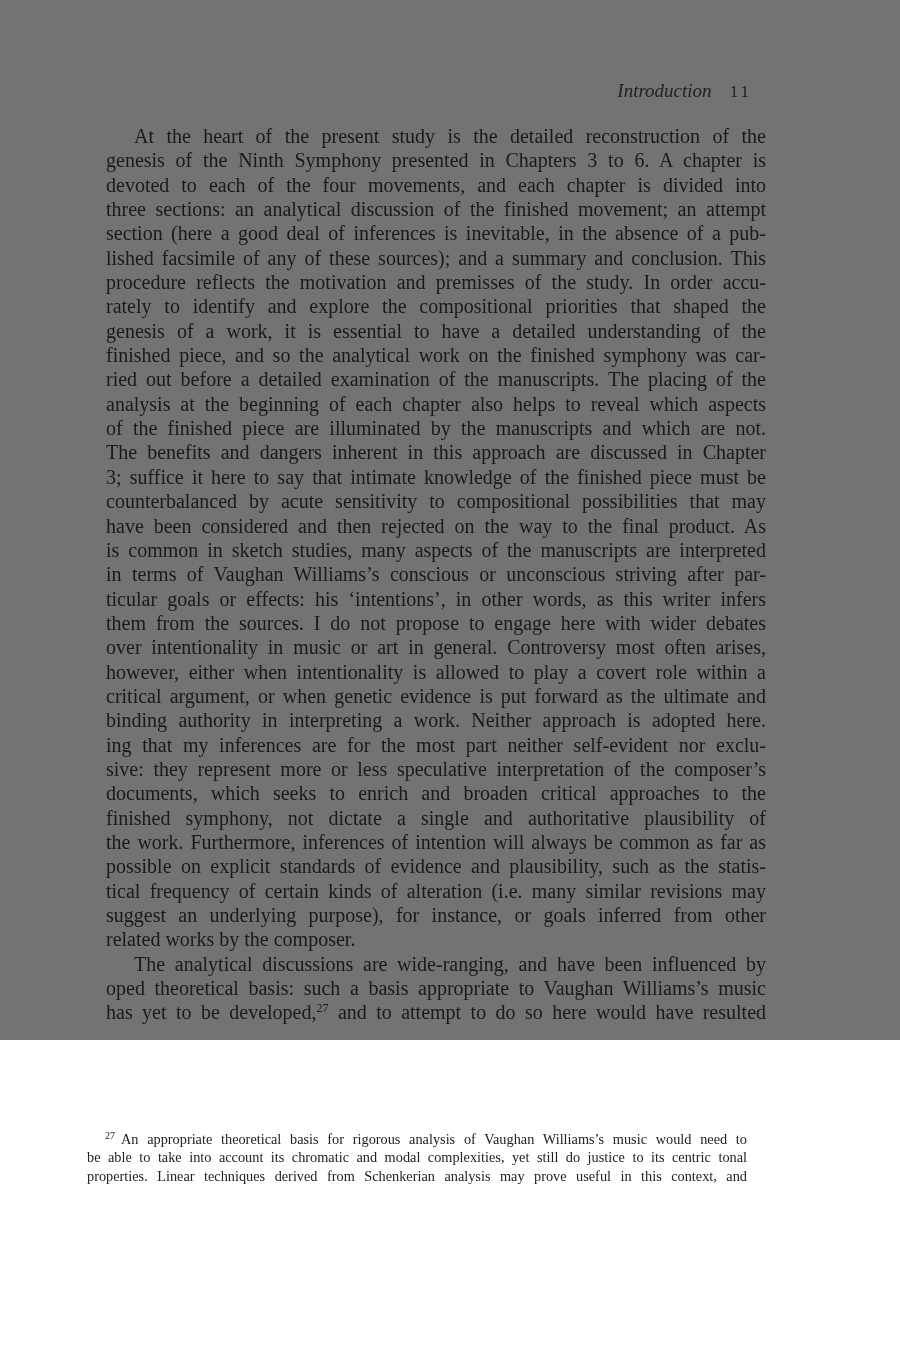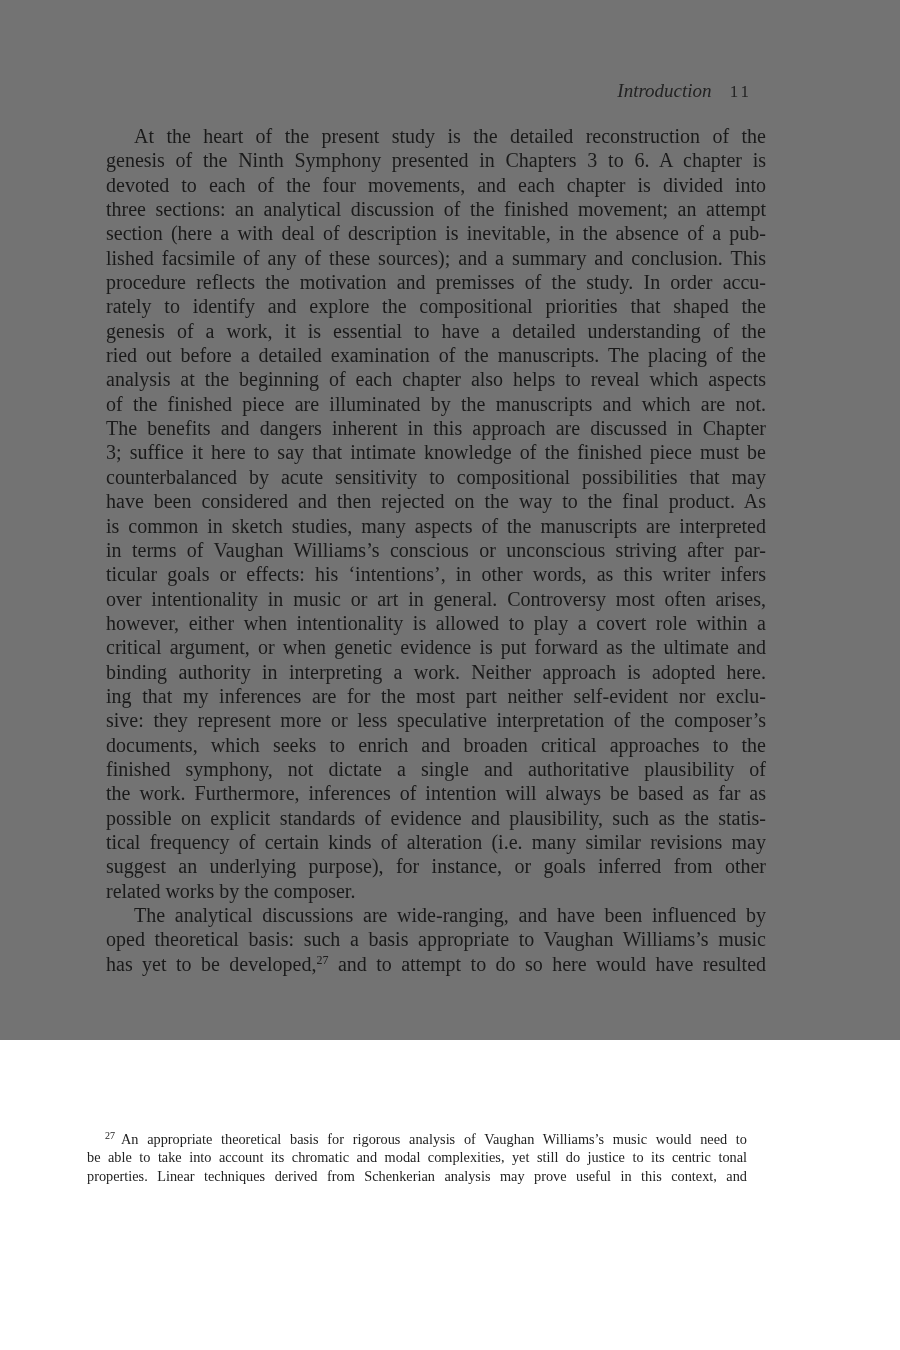--- a/index.html
+++ b/index.html
@@ -29,44 +29,46 @@
   <div class="running-head">
     <span class="title">Introduction</span><span class="folio">11</span>
   </div>
 
   <div class="body-text">
     <div>
       <span class="line indent">At the heart of the present study is the detailed reconstruction of the</span>
       <span class="line">genesis of the Ninth Symphony presented in Chapters 3 to 6. A chapter is</span>
       <span class="line">devoted to each of the four movements, and each chapter is divided into</span>
       <span class="line">three sections: an analytical discussion of the finished movement; an attempt</span>
-      <span class="line">section (here a with deal of description is inevitable, in the absence of a pub-</span>
+      <span class="line">section (here a good deal of inferences is inevitable, in the absence of a pub-</span>
       <span class="line">lished facsimile of any of these sources); and a summary and conclusion. This</span>
       <span class="line">procedure reflects the motivation and premisses of the study. In order accu-</span>
       <span class="line">rately to identify and explore the compositional priorities that shaped the</span>
       <span class="line">genesis of a work, it is essential to have a detailed understanding of the</span>
+      <span class="line">finished piece, and so the analytical work on the finished symphony was car-</span>
       <span class="line">ried out before a detailed examination of the manuscripts. The placing of the</span>
       <span class="line">analysis at the beginning of each chapter also helps to reveal which aspects</span>
       <span class="line">of the finished piece are illuminated by the manuscripts and which are not.</span>
       <span class="line">The benefits and dangers inherent in this approach are discussed in Chapter</span>
       <span class="line">3; suffice it here to say that intimate knowledge of the finished piece must be</span>
       <span class="line">counterbalanced by acute sensitivity to compositional possibilities that may</span>
       <span class="line">have been considered and then rejected on the way to the final product. As</span>
       <span class="line">is common in sketch studies, many aspects of the manuscripts are interpreted</span>
       <span class="line">in terms of Vaughan Williams’s conscious or unconscious striving after par-</span>
       <span class="line">ticular goals or effects: his ‘intentions’, in other words, as this writer infers</span>
+      <span class="line">them from the sources. I do not propose to engage here with wider debates</span>
       <span class="line">over intentionality in music or art in general. Controversy most often arises,</span>
       <span class="line">however, either when intentionality is allowed to play a covert role within a</span>
       <span class="line">critical argument, or when genetic evidence is put forward as the ultimate and</span>
       <span class="line">binding authority in interpreting a work. Neither approach is adopted here.</span>
       <span class="line">ing that my inferences are for the most part neither self-evident nor exclu-</span>
       <span class="line">sive: they represent more or less speculative interpretation of the composer’s</span>
       <span class="line">documents, which seeks to enrich and broaden critical approaches to the</span>
       <span class="line">finished symphony, not dictate a single and authoritative plausibility of</span>
-      <span class="line">the work. Furthermore, inferences of intention will always be based as far as</span>
+      <span class="line">the work. Furthermore, inferences of intention will always be common as far as</span>
       <span class="line">possible on explicit standards of evidence and plausibility, such as the statis-</span>
       <span class="line">tical frequency of certain kinds of alteration (i.e. many similar revisions may</span>
       <span class="line">suggest an underlying purpose), for instance, or goals inferred from other</span>
       <span class="line last">related works by the composer.</span>
     </div>
     <div>
       <span class="line indent">The analytical discussions are wide-ranging, and have been influenced by</span>
       <span class="line">oped theoretical basis: such a basis appropriate to Vaughan Williams’s music</span>
       <span class="line"><span>has yet to be developed,</span><sup>27</sup><span> and to attempt to do so here would have resulted</span></span>
     </div>

